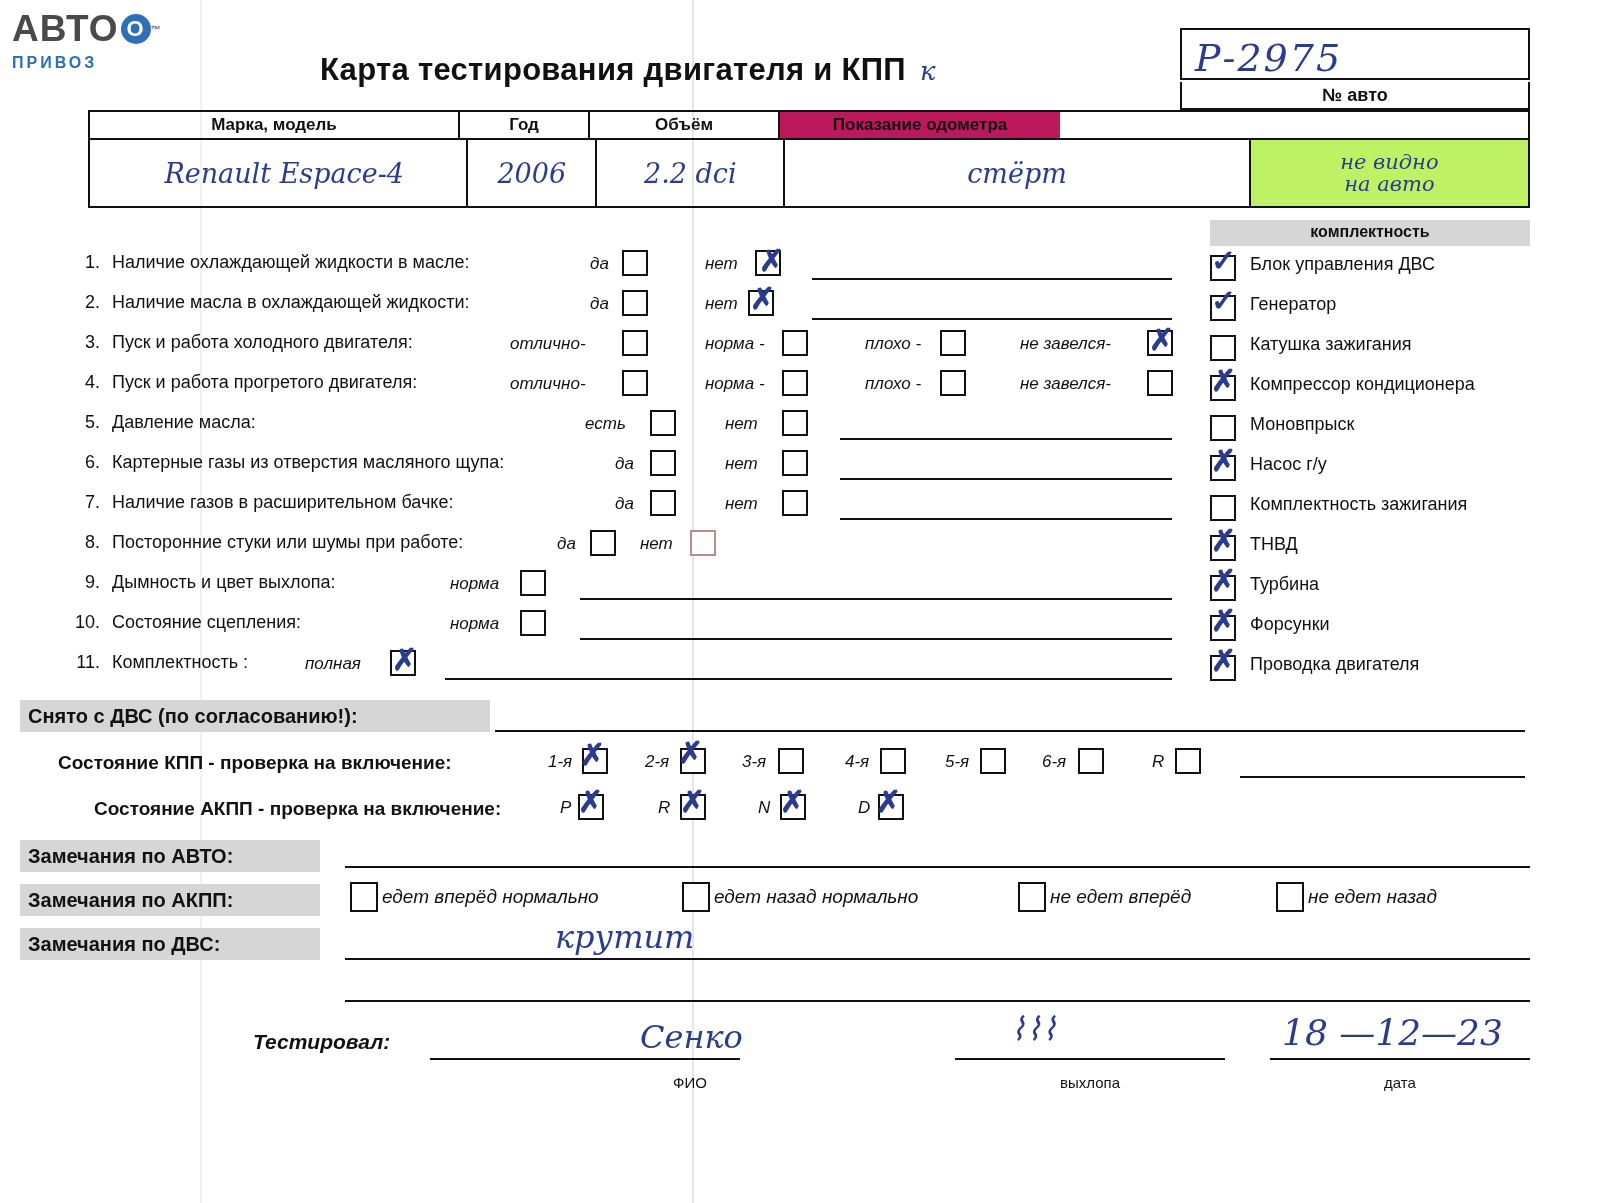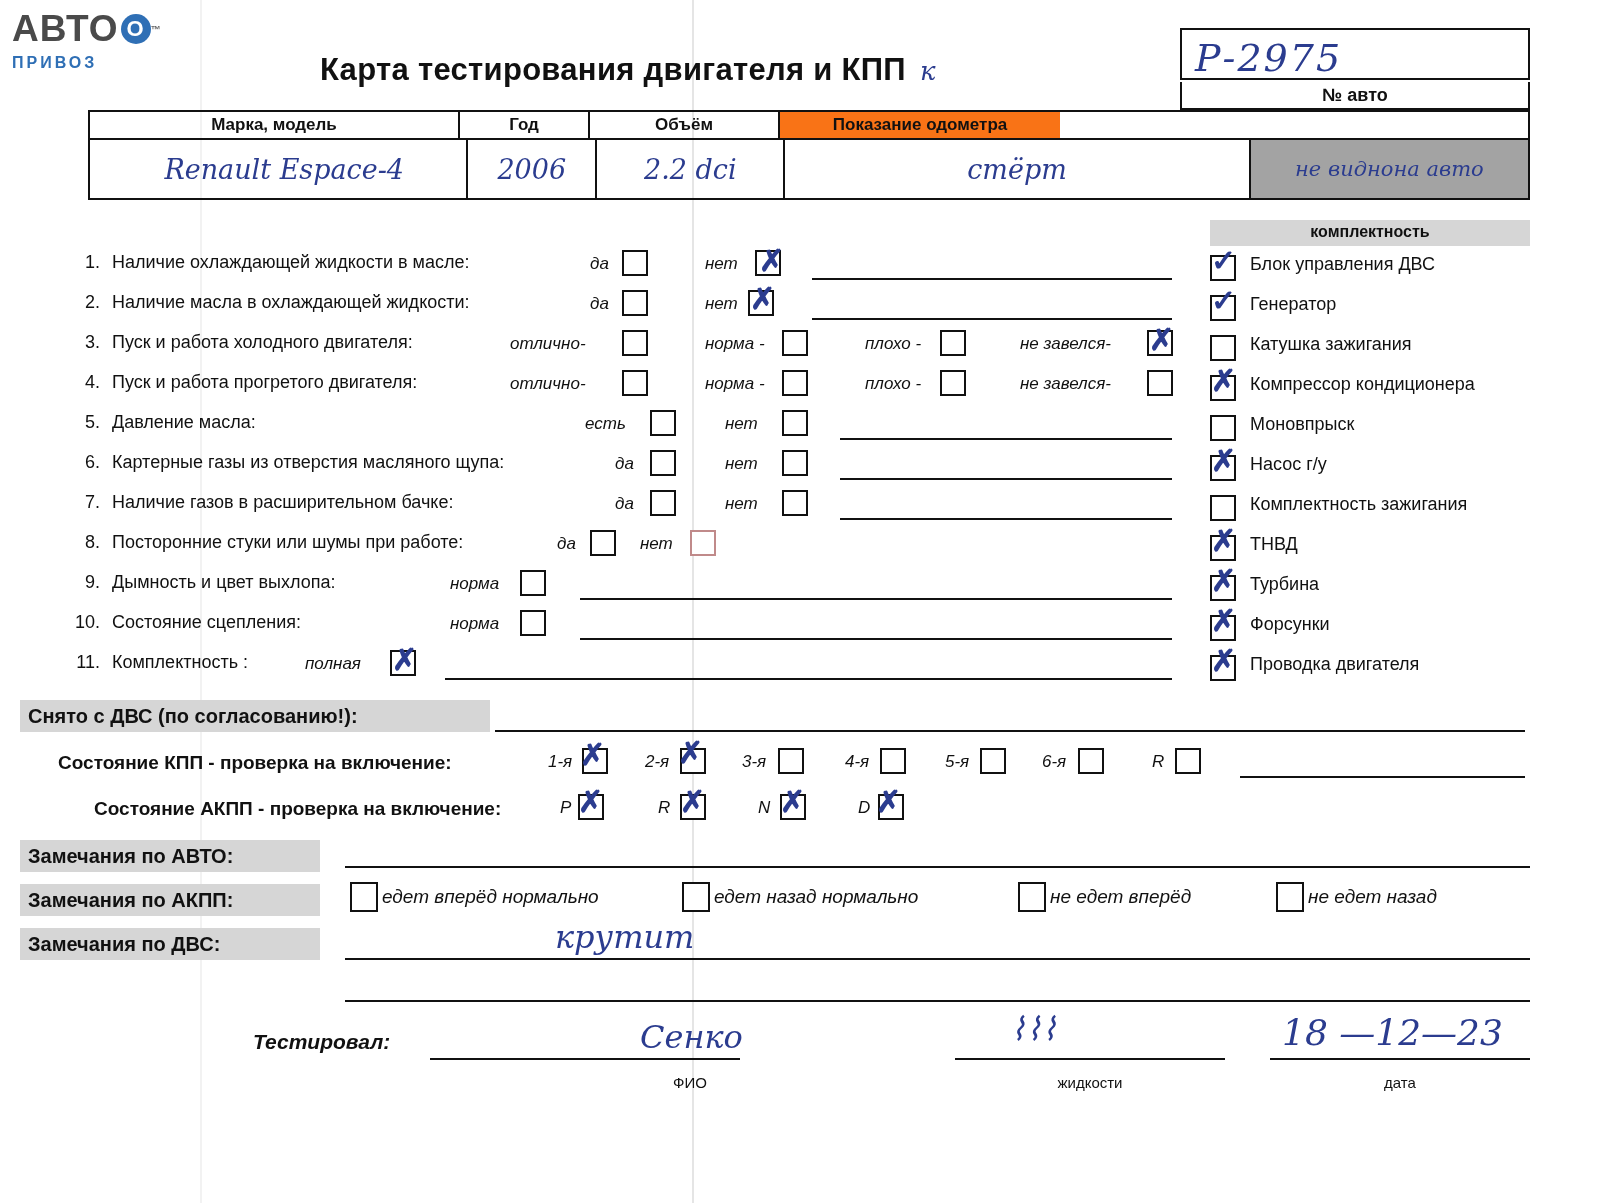--- a/index.html
+++ b/index.html
@@ -49,27 +49,27 @@
   }
   .autonum-label{
     position:absolute;left:1180px;top:82px;width:350px;height:28px;
     border-left:2px solid #111;border-right:2px solid #111;border-bottom:2px solid #111;
     box-sizing:border-box;text-align:center;font-size:18px;font-weight:bold;line-height:26px;
   }
 
   
   .htable{position:absolute;left:88px;top:110px;width:1442px;height:92px;}
   .htable .row{display:flex;height:30px;border:2px solid #111;box-sizing:border-box;}
-  .htable .row.vals{height:60px;border-top:0;padding-left:12px;}
+  .htable .row.vals{height:68px;border-top:0;padding-left:12px;}
   .htable .cell{
     border-right:2px solid #111;box-sizing:border-box;
     font-size:17px;font-weight:bold;display:flex;align-items:center;justify-content:center;
   }
   .htable .cell:last-child{border-right:0;}
-  .c1{width:370px;} .c2{width:130px;} .c3{width:190px;} .c4{width:470px;} .c5{width:280px;background:#f97316;}
+  .c1{width:370px;} .c2{width:130px;} .c3{width:190px;} .c4{width:470px;} .c5{width:280px;background:#be185d;}
   .htable .vals .cell{font-weight:normal;}
   .hand-val{
     font-family:"DejaVu Serif", serif;font-style:italic;color:#2b3c8f;
     font-size:27px;white-space:nowrap;
   }
   .hand-small{font-size:21px;line-height:1.05;text-align:center;}
 
   
   .kompl-head{
     position:absolute;left:1210px;top:220px;width:320px;height:26px;
@@ -163,21 +163,21 @@
         </div>
       <div class="cell c2">
           <span class="hand-val">2006</span>
         </div>
       <div class="cell c3">
           <span class="hand-val">2.2 dci</span>
         </div>
       <div class="cell c4">
           <span class="hand-val">стёрт</span>
         </div>
-      <div class="cell c5" style="background:#a3a3a3;flex-direction:row;">
+      <div class="cell c5" style="background:#bef264;flex-direction:column;">
         <span class="hand-val hand-small">не видно</span>
         <span class="hand-val hand-small">на авто</span>
       </div>
     </div>
   </div>
 
   <div class="kompl-head">комплектность</div>
 
   <div class="list">
 
@@ -423,19 +423,19 @@
   <div class="uline" style="left:345px;top:958px;width:1185px;"></div>
   <div class="uline" style="left:345px;top:1000px;width:1185px;"></div>
 
   <div class="footer-label" style="left:253px;top:1030px;">Тестировал:</div>
   <div class="uline" style="left:430px;top:1058px;width:310px;"></div>
   <div class="handbig" style="left:640px;top:1018px;">Сенко</div>
   <div class="foot-cap" style="left:600px;top:1062px;width:180px;">ФИО</div>
 
   <div class="uline" style="left:955px;top:1058px;width:270px;"></div>
   <div class="handbig" style="left:1010px;top:1010px;">⌇⌇⌇</div>
-  <div class="foot-cap" style="left:1000px;top:1062px;width:180px;">жидкости</div>
+  <div class="foot-cap" style="left:1000px;top:1062px;width:180px;">выхлопа</div>
 
   <div class="uline" style="left:1270px;top:1058px;width:260px;"></div>
   <div class="handbig" style="left:1282px;top:1012px;font-size:36px;">18 —12—23</div>
   <div class="foot-cap" style="left:1320px;top:1062px;width:160px;">дата</div>
 
 </div>
 
 </body></html>

